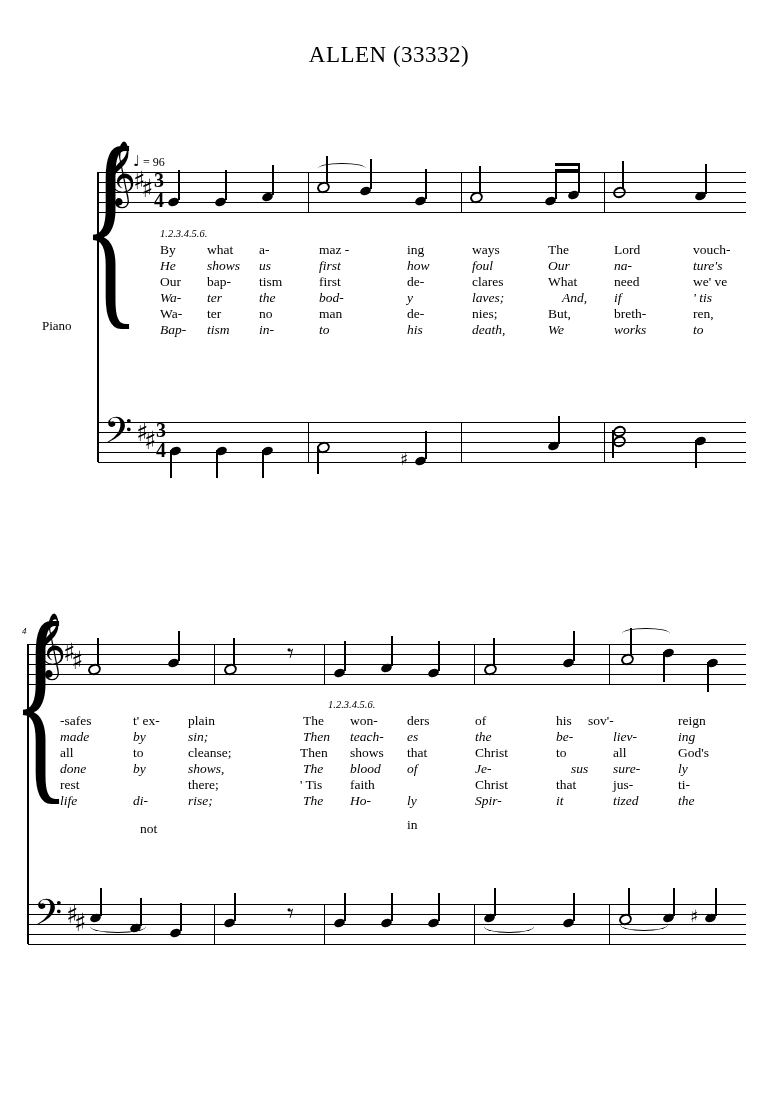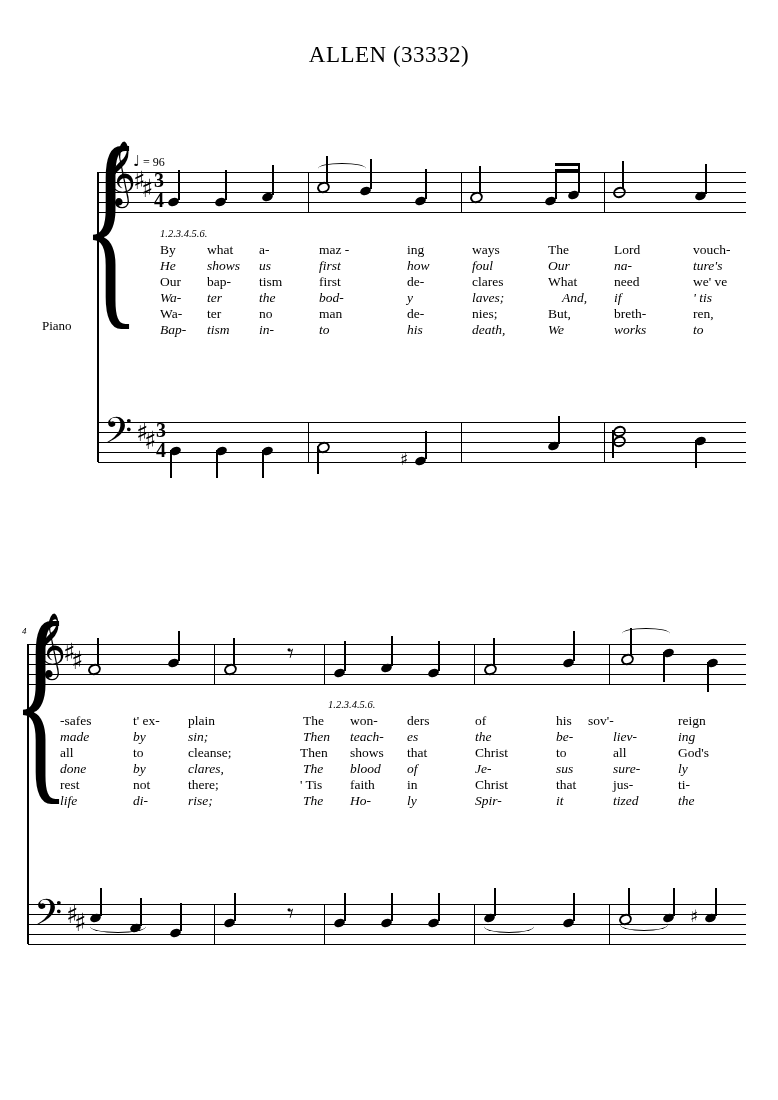--- a/index.html
+++ b/index.html
@@ -476,37 +476,37 @@
         <div class="lyric-cell" style="left:379px;">that</div>
         <div class="lyric-cell" style="left:447px;">Christ</div>
         <div class="lyric-cell" style="left:528px;">to</div>
         <div class="lyric-cell" style="left:585px;">all</div>
         <div class="lyric-cell" style="left:650px;">God's</div>
       </div>
 
       <div class="lyric-row" style="top:56px;">
         <div class="lyric-cell ital" style="left:32px;">done</div>
         <div class="lyric-cell ital" style="left:105px;">by</div>
-        <div class="lyric-cell ital" style="left:160px;">clares,</div>
+        <div class="lyric-cell ital" style="left:160px;">shows,</div>
         <div class="lyric-cell ital" style="left:275px;">The</div>
         <div class="lyric-cell ital" style="left:322px;">blood</div>
         <div class="lyric-cell ital" style="left:379px;">of</div>
         <div class="lyric-cell ital" style="left:447px;">Je-</div>
-        <div class="lyric-cell ital" style="left:528px;text-align:center;">sus</div>
+        <div class="lyric-cell ital" style="left:543px;text-align:center;">sus</div>
         <div class="lyric-cell ital" style="left:585px;">sure-</div>
         <div class="lyric-cell ital" style="left:650px;">ly</div>
       </div>
 
       <div class="lyric-row" style="top:72px;">
         <div class="lyric-cell" style="left:32px;">rest</div>
-        <div class="lyric-cell" style="left:105px;">not</div>
+        <div class="lyric-cell" style="left:112px;margin-top:44px;">not</div>
         <div class="lyric-cell" style="left:160px;">there;</div>
         <div class="lyric-cell" style="left:272px;">' Tis</div>
         <div class="lyric-cell" style="left:322px;">faith</div>
-        <div class="lyric-cell" style="left:379px;">in</div>
+        <div class="lyric-cell" style="left:379px;margin-top:40px;">in</div>
         <div class="lyric-cell" style="left:447px;">Christ</div>
         <div class="lyric-cell" style="left:528px;">that</div>
         <div class="lyric-cell" style="left:585px;">jus-</div>
         <div class="lyric-cell" style="left:650px;">ti-</div>
       </div>
 
       <div class="lyric-row" style="top:88px;">
         <div class="lyric-cell ital" style="left:32px;">life</div>
         <div class="lyric-cell ital" style="left:105px;">di-</div>
         <div class="lyric-cell ital" style="left:160px;">rise;</div>

